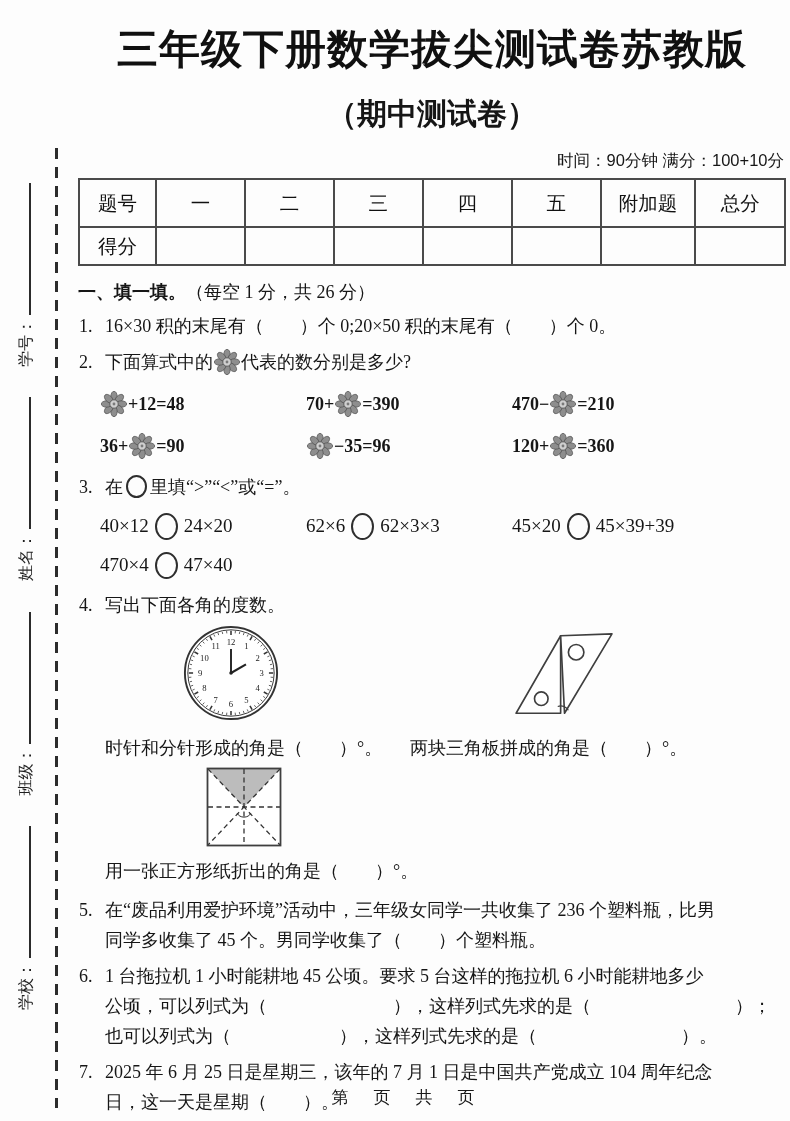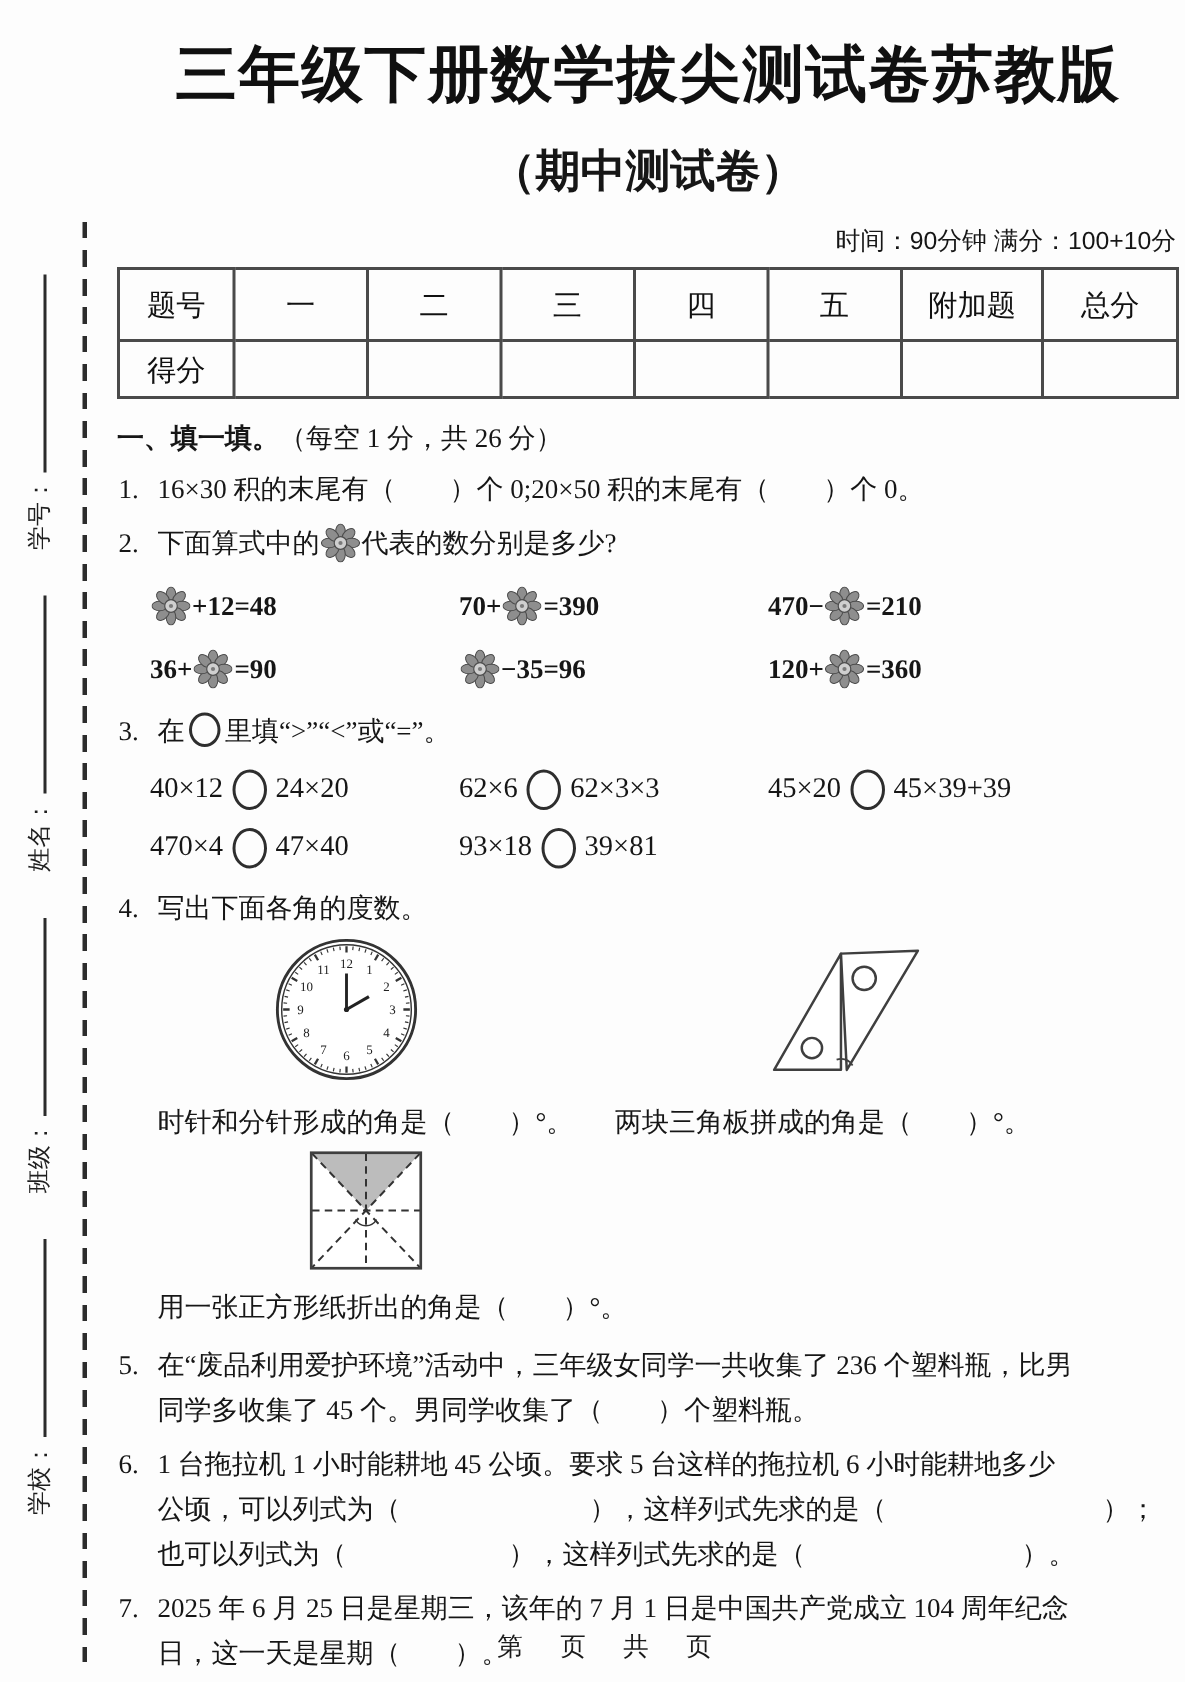--- a/index.html
+++ b/index.html
@@ -302,25 +302,20 @@
           <span>45×20</span>
           <span class="cmp-circle"></span>
           <span>45×39+39</span>
         </div>
     </div>
     <div class="cmprow">
       <div class="cmpcell">
           <span>470×4</span>
           <span class="cmp-circle"></span>
           <span>47×40</span>
-        </div>
-      <div class="cmpcell">
-          <span>93×18</span>
-          <span class="cmp-circle"></span>
-          <span>39×81</span>
         </div>
     </div>
   </div>
 
   <div class="q" style="margin-top:10px">
     <span class="qnum">4.</span>
     <div class="qtext">
         <div class="qline">写出下面各角的度数。</div>
       </div>
 

